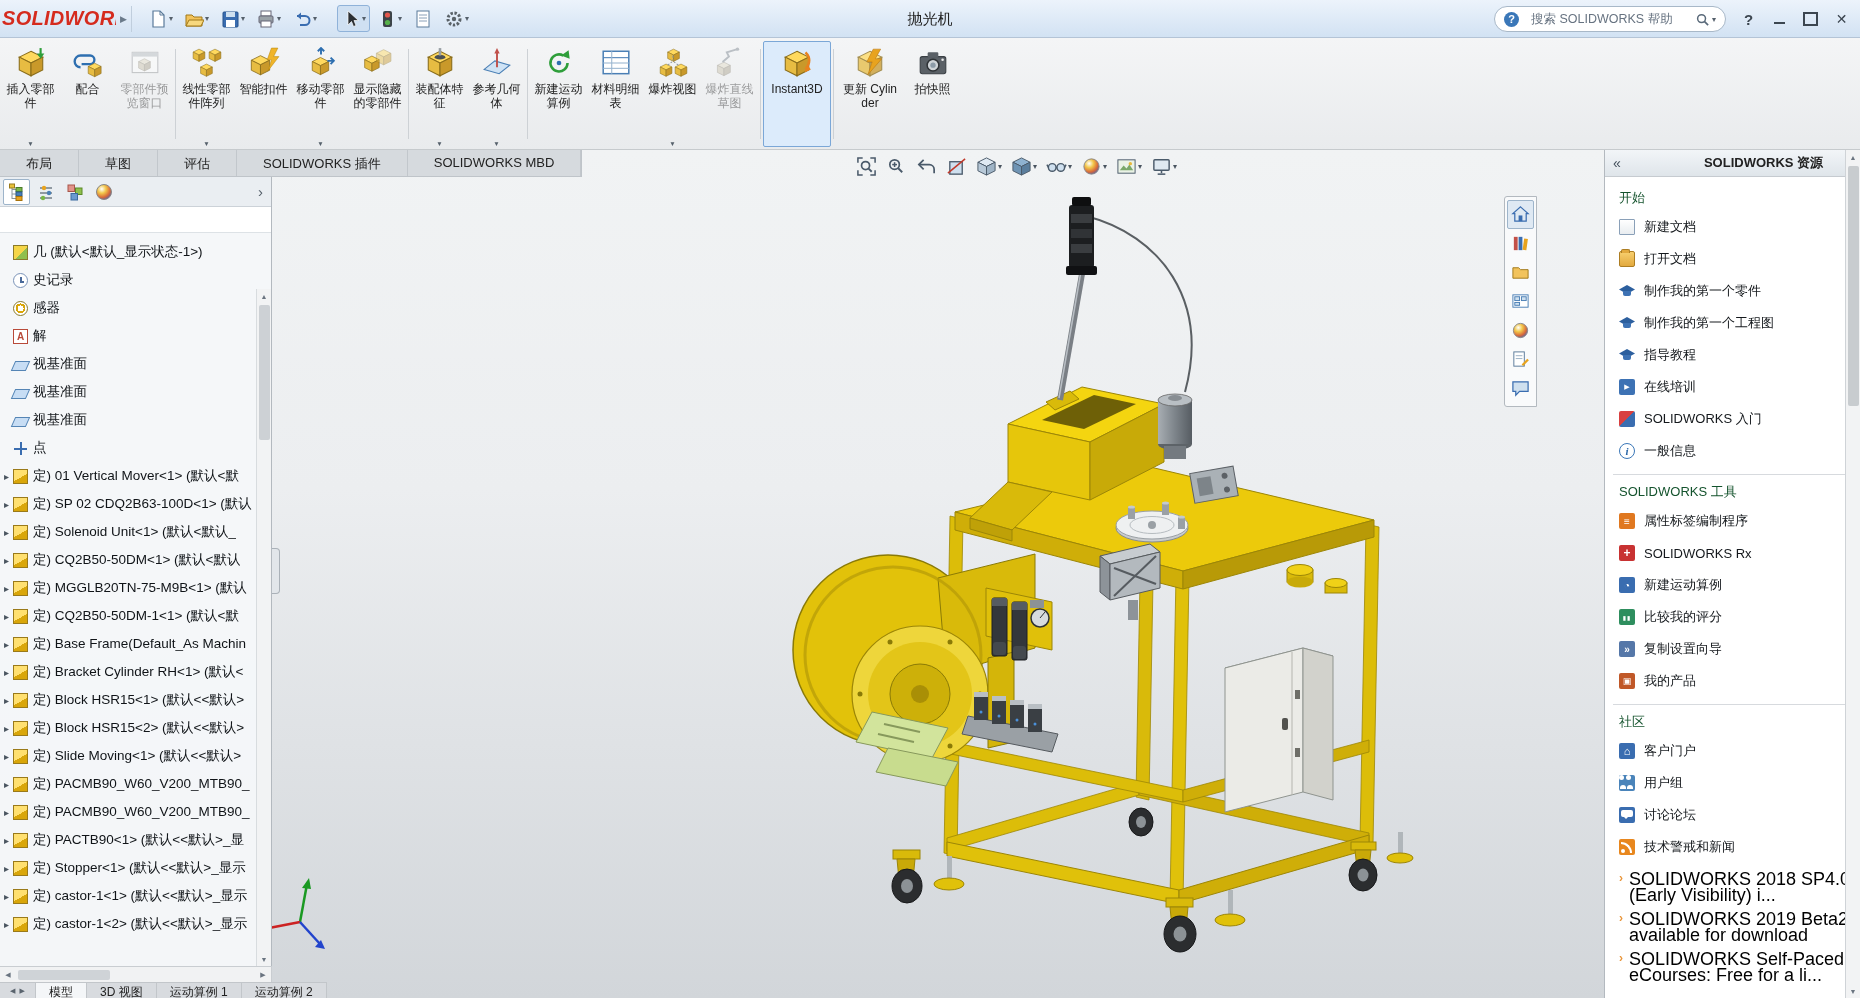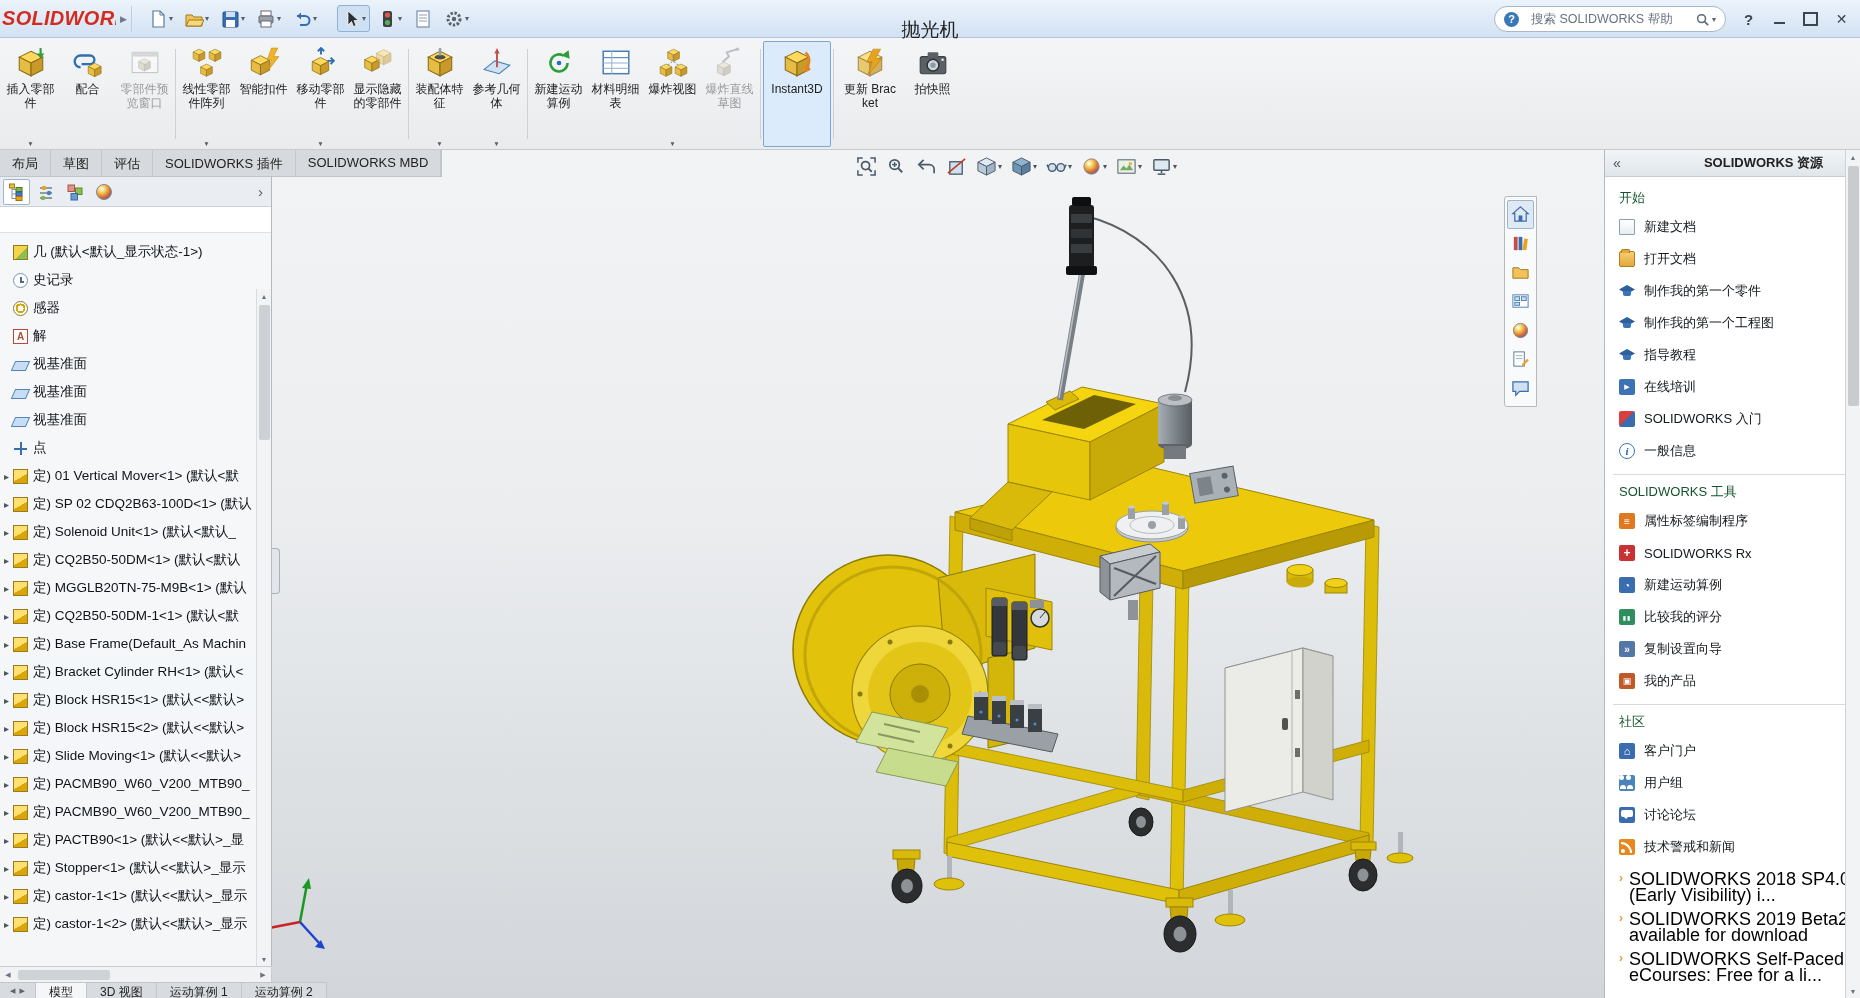--- a/index.html
+++ b/index.html
@@ -10,21 +10,21 @@
 .titlebar{position:absolute;left:0;top:0;width:100%;height:38px;background:linear-gradient(#ecf3fb,#d2e2f3);border-bottom:1px solid #b4c4d6;display:flex;align-items:center;z-index:50}
 .logo{font-size:20px;font-weight:bold;font-style:italic;color:#d52b1e;letter-spacing:.3px;padding:0 4px 0 2px;white-space:nowrap;overflow:hidden;width:116px}
 .logo-sep{width:16px;height:26px;display:flex;align-items:center;justify-content:center;color:#6a7a8a;font-size:9px;border-right:1px solid #c0cedd;margin-right:12px}
 .logo-sep::before{content:"▶"}
 .qa{display:flex;align-items:center;gap:3px}
 .qa-btn{display:flex;align-items:center;height:27px;padding:0 3px;border:1px solid transparent;border-radius:3px}
 .qa-btn svg{width:20px;height:20px}
 .qa-btn.drop::after{content:"▾";font-size:8px;color:#55606b;margin-left:1px}
 .qa-btn.pressed{background:#cfe0f2;border-color:#8fb2d9}
 .qa-gap{width:10px}
-.doc-title{position:absolute;left:50%;transform:translateX(-50%);top:11px;height:38px;display:flex;align-items:center;font-size:19px;color:#222}
+.doc-title{position:absolute;left:50%;transform:translateX(-50%);top:0;height:38px;display:flex;align-items:center;font-size:15px;color:#222}
 .search{position:absolute;right:134px;top:6px;width:232px;height:26px;background:#fff;border:1px solid #a8b8c8;border-radius:13px;display:flex;align-items:center;padding:0 9px;gap:12px}
 .search-q{width:15px;height:15px;border-radius:50%;background:#3a77b8;color:#fff;font-size:11px;font-weight:bold;display:flex;align-items:center;justify-content:center;flex:none}
 .search-q::before{content:"?"}
 .search input{flex:1;border:none;outline:none;font-size:12.5px;color:#555;background:transparent;min-width:0}
 .search input::placeholder{color:#677381;opacity:1}
 .search-mag{flex:none;display:flex;align-items:center}
 .search-mag::after{content:"▾";font-size:8px;color:#55606b;margin-left:2px}
 .winbtns{position:absolute;right:4px;top:0;height:38px;display:flex;align-items:center;gap:2px}
 .wbtn{width:29px;height:27px;display:flex;align-items:center;justify-content:center;color:#3c4650;font-size:14px}
 .wbtn.help::before{content:"?";font-weight:bold;font-size:15px}
@@ -39,21 +39,21 @@
 .rbtn .ric{width:32px;height:32px;flex:none;margin-bottom:3px}
 .rlabel{font-size:12px;line-height:14px;color:#222;width:54px;word-break:break-all}
 .rdrop{margin-top:auto;height:12px}
 .rbtn.hasdrop .rdrop::before{content:"▼";font-size:6.5px;color:#55606b}
 .rbtn.disabled{opacity:.42;filter:grayscale(.8)}
 .rbtn.active{background:#dcebfb;border-color:#7ba7d7}
 .rsep{width:1px;background:#cdd1d5;margin:8px 2px;flex:none}
 
 
 .tabrow{position:absolute;left:0;top:150px;height:27px;display:flex;z-index:35;background:#d6dade;border-bottom:1px solid #bfc4c9;border-right:1px solid #bfc4c9}
-.rtab{padding:5px 12px 0;font-size:13px;color:#222;border-right:1px solid #c2c7cc;white-space:nowrap}
+.rtab{padding:5px 26px 0;font-size:13px;color:#222;border-right:1px solid #c2c7cc;white-space:nowrap}
 
 
 .viewport{position:absolute;left:0;top:150px;width:100%;height:848px;background:linear-gradient(180deg,#f1f3f4 0%,#eceef0 40%,#d2d6da 100%);z-index:5}
 .model-svg{position:absolute;left:0;top:0;width:1860px;height:998px;z-index:10;pointer-events:none}
 
 
 .hud{position:absolute;left:856px;top:153px;height:26px;display:flex;align-items:center;gap:9px;z-index:15}
 .hud-g{display:flex;align-items:center;gap:1px}
 .hud-g svg{width:21px;height:21px}
 .hud-g.drop::after{content:"▾";font-size:8px;color:#4a5560}
@@ -402,21 +402,21 @@
         <div class="rdrop"></div>
       </div>
   <div class="rsep"></div>
   <div class="rbtn wide">
         <svg class="ric" viewBox="0 0 30 30">
           <g opacity="0.75">
             <use href="#cube30"></use>
           </g>
           <polygon points="18,2 25,2 20,11 26,11 13,26 17,14 12,14" fill="#e8a31e" stroke="#b8730a" stroke-width="0.5"></polygon>
         </svg>
-        <div class="rlabel">更新 Bracket</div>
+        <div class="rlabel">更新 Cylinder</div>
         <div class="rdrop"></div>
       </div>
   <div class="rbtn">
         <svg class="ric" viewBox="0 0 30 30">
           <rect x="3" y="9" width="24" height="16" rx="2" fill="#5a6066" stroke="#3a3f44"></rect>
           <rect x="10" y="5" width="10" height="5" rx="1" fill="#5a6066"></rect>
           <circle cx="15" cy="17" r="5.5" fill="#cfd4d8" stroke="#2e3236" stroke-width="1.4"></circle>
           <circle cx="15" cy="17" r="2.5" fill="#8c9ba8"></circle>
           <circle cx="24" cy="12" r="1.2" fill="#e8e8e8"></circle>
         </svg>

